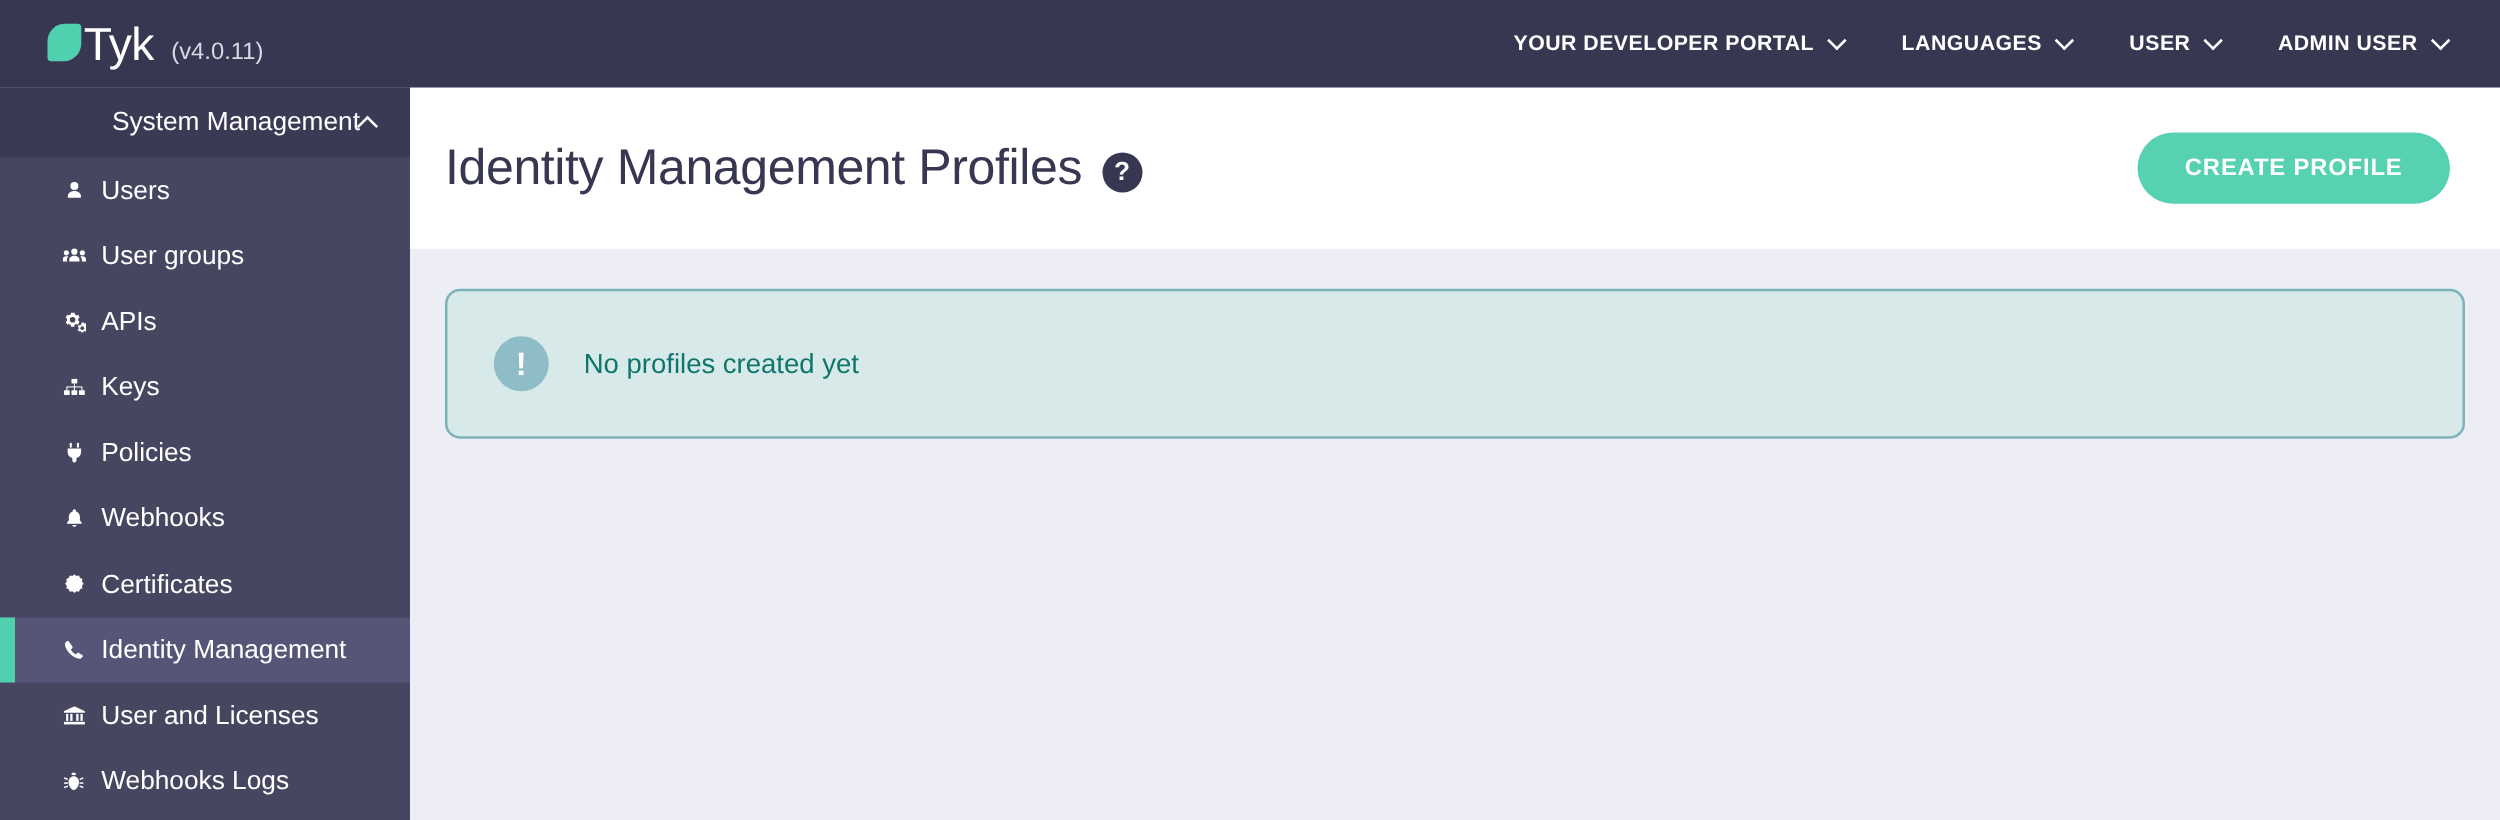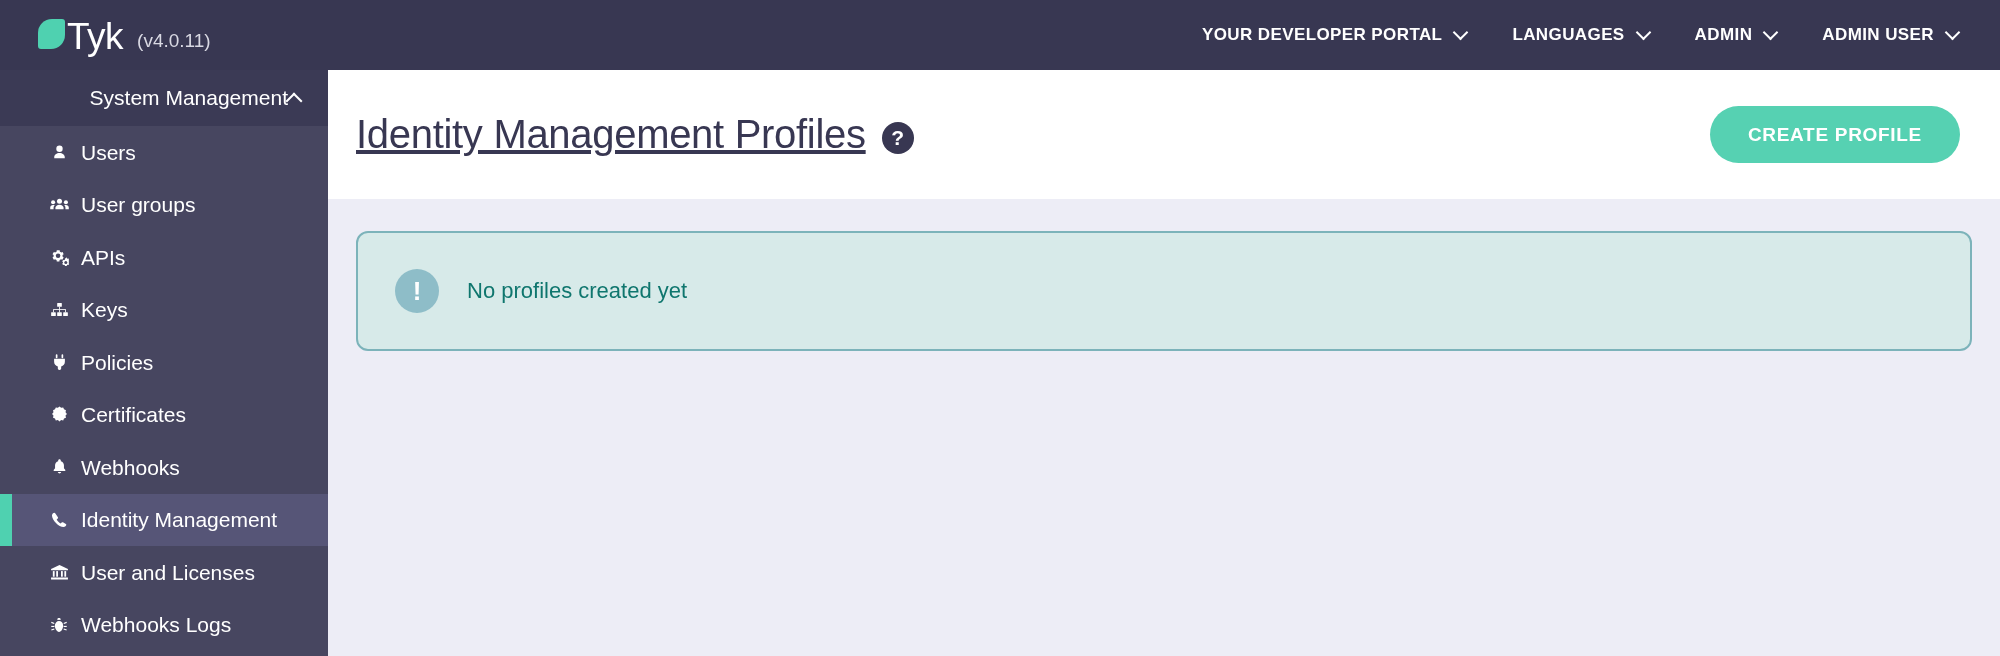--- a/index.html
+++ b/index.html
@@ -174,21 +174,20 @@
     background: #ffffff;
     display: flex;
     align-items: center;
     padding: 0 40px 0 28px;
   }
   .page-title {
     font-size: 40px;
     color: #383752;
     font-weight: 400;
     letter-spacing: -0.3px;
-    text-decoration: underline;
   }
   .help-badge {
     margin-left: 16px;
     width: 32px; height: 32px;
     border-radius: 50%;
     background: #383752;
     color: #ffffff;
     font-size: 21px;
     font-weight: bold;
     display: inline-flex;
@@ -259,21 +258,21 @@
   <nav class="topnav">
     <div class="topnav-item">
       <span>YOUR DEVELOPER PORTAL</span>
       <span class="chev"></span>
     </div>
     <div class="topnav-item">
       <span>LANGUAGES</span>
       <span class="chev"></span>
     </div>
     <div class="topnav-item">
-      <span>ADMIN</span>
+      <span>USER</span>
       <span class="chev"></span>
     </div>
     <div class="topnav-item">
       <span>ADMIN USER</span>
       <span class="chev"></span>
     </div>
   </nav>
 </div>
 
 <aside class="sidebar">
@@ -341,35 +340,35 @@
         <rect x="3" y="0" width="1.8" height="4.4" rx="0.8"></rect>
         <rect x="9.2" y="0" width="1.8" height="4.4" rx="0.8"></rect>
         <path d="M1.2 5h11.6v3.2c0 2.5-1.7 4.5-4 5v2.2c0 .9-.7 1.6-1.6 1.6h-.4c-.9 0-1.6-.7-1.6-1.6v-2.2c-2.3-.5-4-2.5-4-5z"></path>
       </svg>
     </span>
     <span class="nav-label">Policies</span>
   </div>
 
   <div class="nav-item">
     <span class="nav-icon">
-      <svg viewBox="0 0 20 20" width="17" height="17">
-        <path d="M10 0.5l1.9 1.65 2.45-.5.95 2.3 2.3.95-.5 2.45L18.75 9.3l-1.65 1.95.5 2.45-2.3.95-.95 2.3-2.45-.5L10 18.1l-1.9-1.65-2.45.5-.95-2.3-2.3-.95.5-2.45L1.25 9.3 2.9 7.35l-.5-2.45 2.3-.95.95-2.3 2.45.5z"></path>
-      </svg>
-    </span>
-    <span class="nav-label">Certificates</span>
-  </div>
-
-  <div class="nav-item">
-    <span class="nav-icon">
       <svg viewBox="0 0 16 18" width="15" height="16">
         <path d="M8 0.4c-.85 0-1.5.65-1.5 1.45v.55C4.4 3.0 3 4.9 3 7.15v3.3L1.4 12.5c-.3.4 0 .95.5.95h12.2c.5 0 .8-.55.5-.95L13 10.45v-3.3c0-2.25-1.4-4.15-3.5-4.75V1.85C9.5 1.05 8.85.4 8 .4z"></path>
         <path d="M6.1 14.6c.2.95 1 1.65 1.9 1.65s1.7-.7 1.9-1.65z"></path>
       </svg>
     </span>
     <span class="nav-label">Webhooks</span>
+  </div>
+
+  <div class="nav-item">
+    <span class="nav-icon">
+      <svg viewBox="0 0 20 20" width="17" height="17">
+        <path d="M10 0.5l1.9 1.65 2.45-.5.95 2.3 2.3.95-.5 2.45L18.75 9.3l-1.65 1.95.5 2.45-2.3.95-.95 2.3-2.45-.5L10 18.1l-1.9-1.65-2.45.5-.95-2.3-2.3-.95.5-2.45L1.25 9.3 2.9 7.35l-.5-2.45 2.3-.95.95-2.3 2.45.5z"></path>
+      </svg>
+    </span>
+    <span class="nav-label">Certificates</span>
   </div>
 
   <div class="nav-item active">
     <span class="nav-icon">
       <svg viewBox="0 0 18 18" width="16" height="16">
         <path d="M3.6 0.8C2.7 0.8 1.1 2.2 1.1 3.9c0 5.3 7.7 13 13 13 1.7 0 3.1-1.6 3.1-2.5 0-.4-.2-.7-.5-.9l-3.2-1.9c-.5-.3-1.1-.2-1.5.2l-1.1 1.2c-1.9-1-3.5-2.6-4.5-4.5l1.2-1.1c.4-.4.5-1 .2-1.5L4.9 1.7c-.2-.5-.6-.9-1.3-.9z"></path>
       </svg>
     </span>
     <span class="nav-label">Identity Management</span>
   </div>

